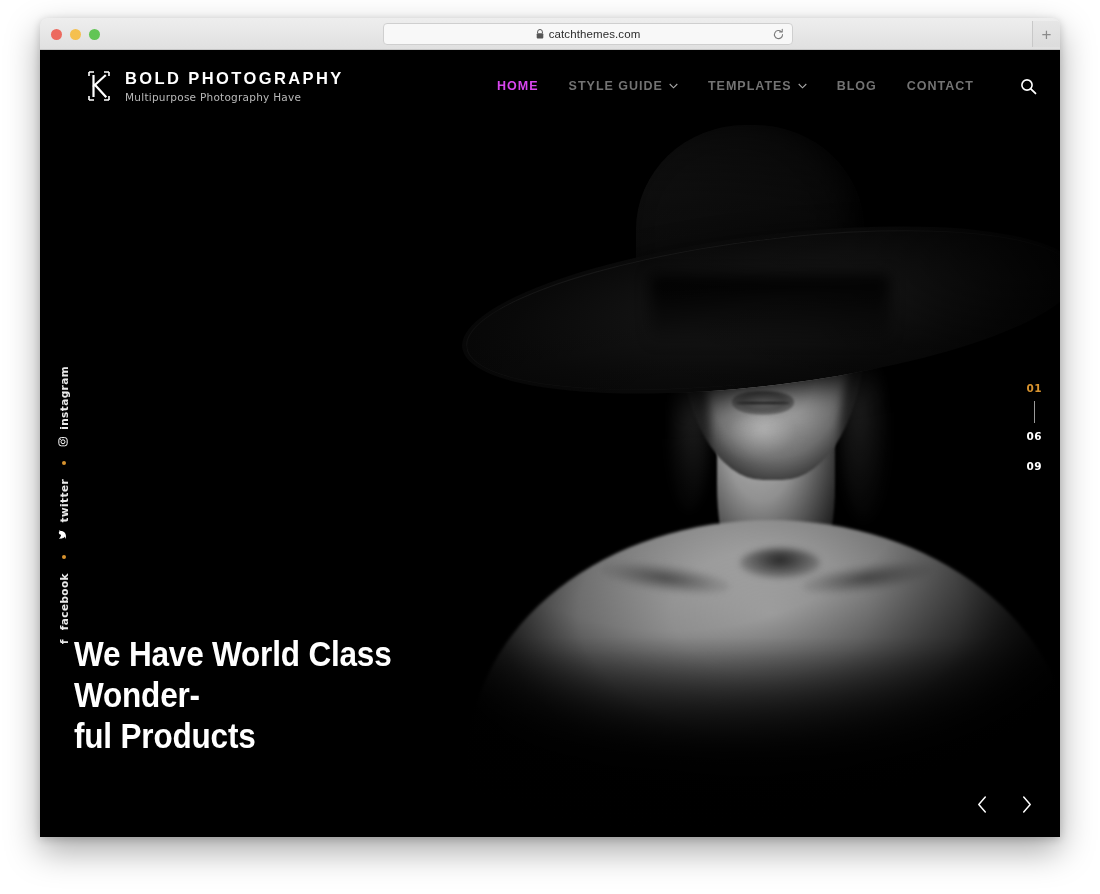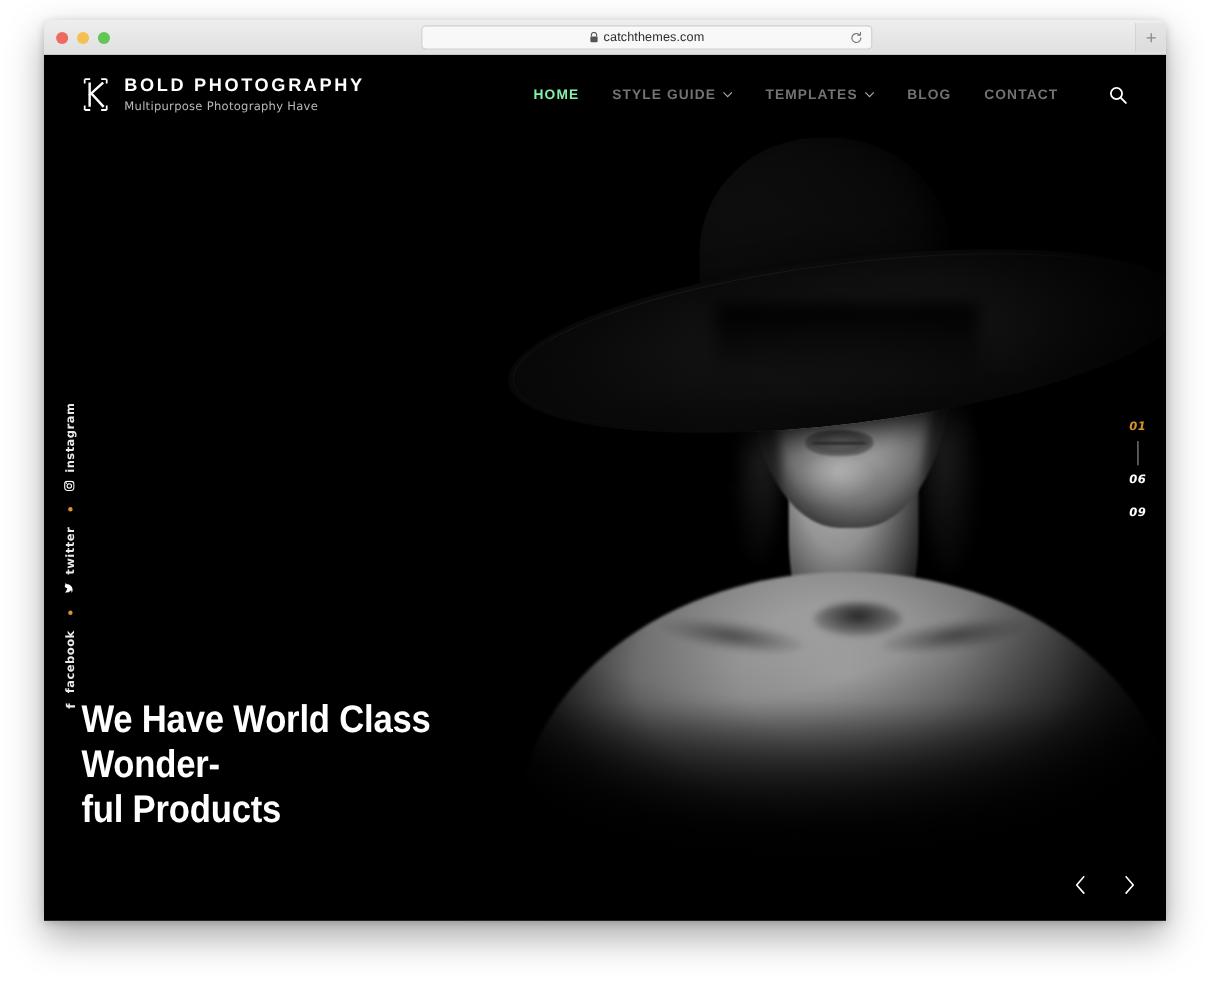--- a/index.html
+++ b/index.html
@@ -273,21 +273,21 @@
   }
   .bottom-black {
     position: absolute; left: 0; bottom: 0;
     width: 1020px; height: 200px;
     background: linear-gradient(to top, #000 0%, rgba(0,0,0,.85) 40%, rgba(0,0,0,0) 100%);
   }
 
   
   .site-header {
     position: absolute;
-    left: 0; top: 0; width: 1020px; height: 72px;
+    left: 12px; top: 0; width: 1020px; height: 72px;
     display: flex; align-items: center;
     padding: 0 34px 0 34px;
     z-index: 40;
   }
   .brand { display: flex; align-items: center; gap: 13px; }
   .brand-mark {
     width: 26px; height: 30px;
     position: relative;
     flex: 0 0 auto;
   }
@@ -310,21 +310,21 @@
   }
   .nav-item {
     display: flex; align-items: center; gap: 6px;
     color: #737373;
     font-size: 12.5px;
     font-weight: 700;
     letter-spacing: 1px;
     text-transform: uppercase;
     cursor: pointer;
   }
-  .nav-item.active { color: #86efac; }
+  .nav-item.active { color: #d946ef; }
   .caret { display: block; width: 9px; height: 6px; opacity: .85; }
   .search-btn {
     margin-left: 14px;
     width: 20px; height: 20px;
     display: flex; align-items: center; justify-content: center;
     cursor: pointer;
   }
 
   
   .social-rail {
@@ -367,21 +367,20 @@
     z-index: 40;
     display: flex; flex-direction: column; align-items: center;
   }
   .slide-num {
     font-size: 10.5px;
     font-weight: 700;
     letter-spacing: .4px;
     color: #ffffff;
     cursor: pointer;
     font-family: "DejaVu Sans", sans-serif;
-    font-style: italic;
   }
   .slide-num.active { color: #d8932f; }
   .slide-tick {
     width: 1px; height: 22px;
     background: #9a9a9a;
     margin: 7px 0;
   }
   .slide-gap { height: 18px; }
 
   

